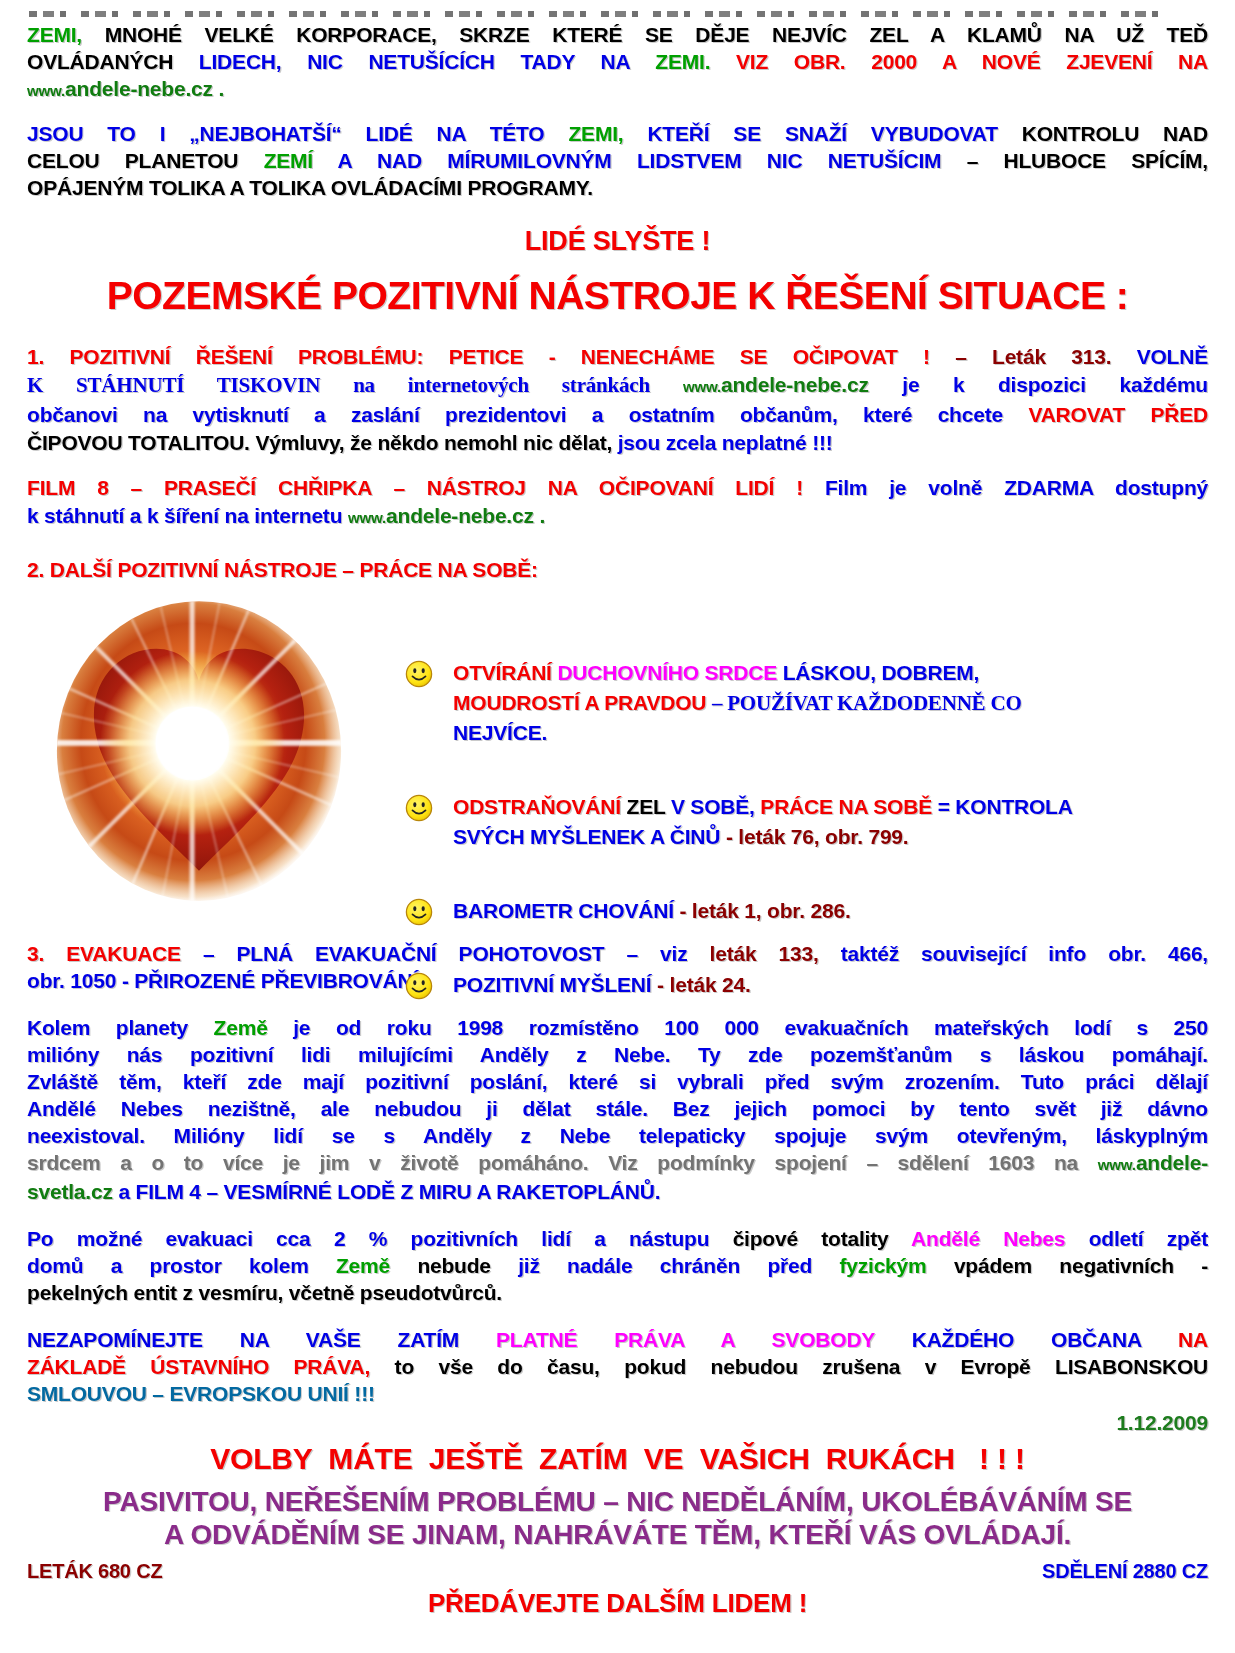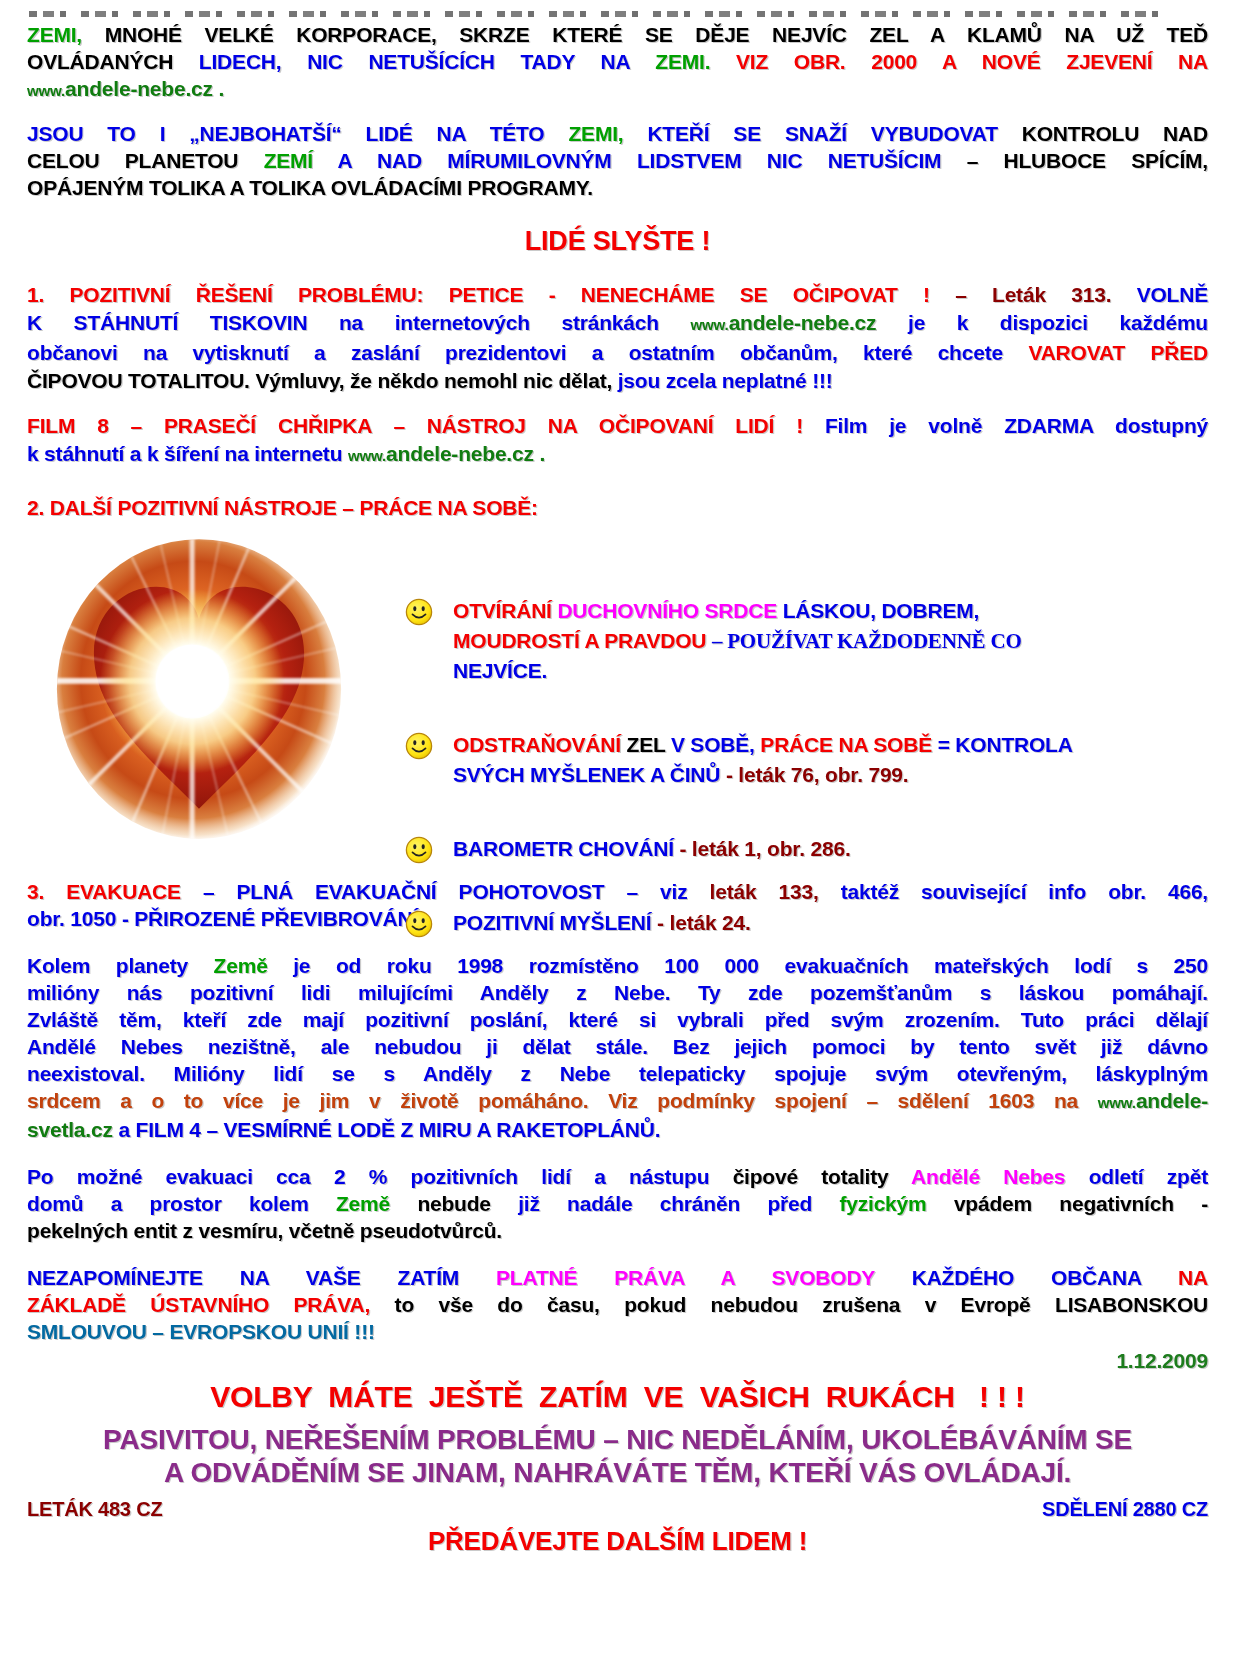--- a/index.html
+++ b/index.html
@@ -79,24 +79,25 @@
   </div>
 
   <div class="p-intro2 shadowed">
     <div class="seg-line jl"><span style="color: rgb(0, 0, 230);">JSOU TO I „NEJBOHATŠÍ“ LIDÉ NA TÉTO </span><span style="color: rgb(0, 160, 0);">ZEMI, </span><span style="color: rgb(0, 0, 230);">KTEŘÍ SE SNAŽÍ VYBUDOVAT </span><span style="color: rgb(0, 0, 0);">KONTROLU NAD</span></div>
     <div class="seg-line jl"><span style="color: rgb(0, 0, 0);">CELOU PLANETOU </span><span style="color: rgb(0, 160, 0);">ZEMÍ </span><span style="color: rgb(0, 0, 230);">A NAD MÍRUMILOVNÝM LIDSTVEM NIC NETUŠÍCIM </span><span style="color: rgb(0, 0, 0);">– HLUBOCE SPÍCÍM,</span></div>
     <div class="seg-line ll"><span style="color: rgb(0, 0, 0);">OPÁJENÝM TOLIKA A TOLIKA OVLÁDACÍMI PROGRAMY.</span></div>
   </div>
 
   <div class="callout sh">LIDÉ SLYŠTE !</div>
 
+  <div class="heading sh">POZEMSKÉ POZITIVNÍ NÁSTROJE K ŘEŠENÍ SITUACE :</div>
 
   <div class="p-sec1 shadowed">
     <div class="seg-line jl"><span style="color: rgb(244, 0, 0);">1. POZITIVNÍ ŘEŠENÍ PROBLÉMU:  PETICE - NENECHÁME SE OČIPOVAT ! </span><span style="color: rgb(139, 0, 0);">– Leták 313. </span><span style="color: rgb(0, 0, 230);">VOLNĚ</span></div>
-    <div class="seg-line jl"><span style="color: rgb(0, 0, 230);">K STÁHNUTÍ TISKOVIN na internetových stránkách </span><span style="color: rgb(16, 124, 16); font-size: 0.72em;">www.</span><span style="color: rgb(16, 124, 16);">andele-nebe.cz</span><span style="color: rgb(0, 0, 230);"> je k dispozici každému</span></div>
+    <div class="seg-line jl"><span style="color: rgb(0, 0, 230); font-family: Liberation Serif, serif;">K STÁHNUTÍ TISKOVIN na internetových stránkách </span><span style="color: rgb(16, 124, 16); font-size: 0.72em;">www.</span><span style="color: rgb(16, 124, 16);">andele-nebe.cz</span><span style="color: rgb(0, 0, 230);"> je k dispozici každému</span></div>
     <div class="seg-line jl"><span style="color: rgb(0, 0, 230);">občanovi na vytisknutí a zaslání prezidentovi a ostatním občanům, které chcete </span><span style="color: rgb(244, 0, 0);">VAROVAT PŘED</span></div>
     <div class="seg-line ll"><span style="color: rgb(0, 0, 0);">ČIPOVOU TOTALITOU. Výmluvy, že někdo nemohl nic dělat, </span><span style="color: rgb(0, 0, 230);">jsou zcela neplatné !!!</span></div>
   </div>
 
   <div class="p-film8 shadowed">
     <div class="seg-line jl"><span style="color: rgb(244, 0, 0);">FILM 8 – PRASEČÍ CHŘIPKA – NÁSTROJ NA OČIPOVANÍ LIDÍ ! </span><span style="color: rgb(0, 0, 230);">Film je volně ZDARMA dostupný</span></div>
     <div class="seg-line ll"><span style="color: rgb(0, 0, 230);">k stáhnutí a k šíření na internetu </span><span style="color: rgb(16, 124, 16); font-size: 0.72em;">www.</span><span style="color: rgb(16, 124, 16);">andele-nebe.cz</span><span style="color: rgb(16, 124, 16);"> .</span></div>
   </div>
 
   <div class="p-sec2 shadowed">
@@ -212,21 +213,21 @@
     <div class="seg-line jl"><span style="color: rgb(244, 0, 0);">3.  EVAKUACE </span><span style="color: rgb(0, 0, 230);">– PLNÁ EVAKUAČNÍ POHOTOVOST – viz </span><span style="color: rgb(139, 0, 0);">leták 133, </span><span style="color: rgb(0, 0, 230);">taktéž související info obr. 466,</span></div>
     <div class="seg-line ll"><span style="color: rgb(0, 0, 230);">obr. 1050 - PŘIROZENÉ PŘEVIBROVÁNÍ.</span></div>
   </div>
 
   <div class="p-evac shadowed">
     <div class="seg-line jl"><span style="color: rgb(0, 0, 230);">Kolem planety </span><span style="color: rgb(0, 160, 0);">Země </span><span style="color: rgb(0, 0, 230);">je od roku 1998 rozmístěno 100 000 evakuačních mateřských lodí s 250</span></div>
     <div class="seg-line jl"><span style="color: rgb(0, 0, 230);">milióny nás pozitivní lidi milujícími Anděly z Nebe. Ty zde pozemšťanům s láskou pomáhají.</span></div>
     <div class="seg-line jl"><span style="color: rgb(0, 0, 230);">Zvláště těm, kteří zde mají pozitivní poslání, které si vybrali před svým zrozením. Tuto práci dělají</span></div>
     <div class="seg-line jl"><span style="color: rgb(0, 0, 230);">Andělé Nebes nezištně, ale nebudou ji dělat stále. Bez jejich pomoci by tento svět již dávno</span></div>
     <div class="seg-line jl"><span style="color: rgb(0, 0, 230);">neexistoval. Milióny lidí se s Anděly z Nebe telepaticky spojuje svým otevřeným, láskyplným</span></div>
-    <div class="seg-line jl"><span style="color: #c2410c;">srdcem a o to více je jim v životě pomáháno. Viz podmínky spojení – sdělení 1603 na </span><span style="color: rgb(16, 124, 16); font-size: 0.72em;">www.</span><span style="color: rgb(16, 124, 16);">andele-</span></div>
+    <div class="seg-line jl"><span style="color: #737373;">srdcem a o to více je jim v životě pomáháno. Viz podmínky spojení – sdělení 1603 na </span><span style="color: rgb(16, 124, 16); font-size: 0.72em;">www.</span><span style="color: rgb(16, 124, 16);">andele-</span></div>
     <div class="seg-line ll"><span style="color: rgb(16, 124, 16);">svetla.cz</span><span style="color: rgb(0, 0, 230);"> a FILM 4 – VESMÍRNÉ LODĚ Z MIRU A RAKETOPLÁNŮ.</span></div>
   </div>
 
   <div class="p-after shadowed">
     <div class="seg-line jl"><span style="color: rgb(0, 0, 230);">Po možné evakuaci cca 2 % pozitivních lidí a nástupu </span><span style="color: rgb(0, 0, 0);">čipové totality </span><span style="color: rgb(255, 0, 255);">Andělé Nebes </span><span style="color: rgb(0, 0, 230);">odletí zpět</span></div>
     <div class="seg-line jl"><span style="color: rgb(0, 0, 230);">domů a prostor kolem </span><span style="color: rgb(0, 160, 0);">Země </span><span style="color: rgb(0, 0, 0);">nebude </span><span style="color: rgb(0, 0, 230);">již nadále chráněn před </span><span style="color: rgb(0, 160, 0);">fyzickým </span><span style="color: rgb(0, 0, 0);">vpádem negativních -</span></div>
     <div class="seg-line ll"><span style="color: rgb(0, 0, 0);">pekelných entit z vesmíru, včetně pseudotvůrců.</span></div>
   </div>
 
   <div class="p-rights shadowed">
@@ -238,21 +239,21 @@
   <div class="date-right sh">1.12.2009</div>
 
   <div class="volby sh">VOLBY  MÁTE  JEŠTĚ  ZATÍM  VE  VAŠICH  RUKÁCH   ! ! !</div>
 
   <div class="pasiv sh">
     <div>PASIVITOU, NEŘEŠENÍM PROBLÉMU – NIC NEDĚLÁNÍM, UKOLÉBÁVÁNÍM SE</div>
     <div>A ODVÁDĚNÍM SE JINAM, NAHRÁVÁTE TĚM, KTEŘÍ VÁS OVLÁDAJÍ.</div>
   </div>
 
   <div class="labels-row">
-    <span class="letak-label sh">LETÁK 483 CZ</span>
+    <span class="letak-label sh">LETÁK 680 CZ</span>
     <span class="sdeleni-label sh">SDĚLENÍ 2880 CZ</span>
   </div>
 
   <div class="predavejte sh">PŘEDÁVEJTE DALŠÍM LIDEM !</div>
 
   <div class="footer shadowed">
     
   </div>
 
 </div>

